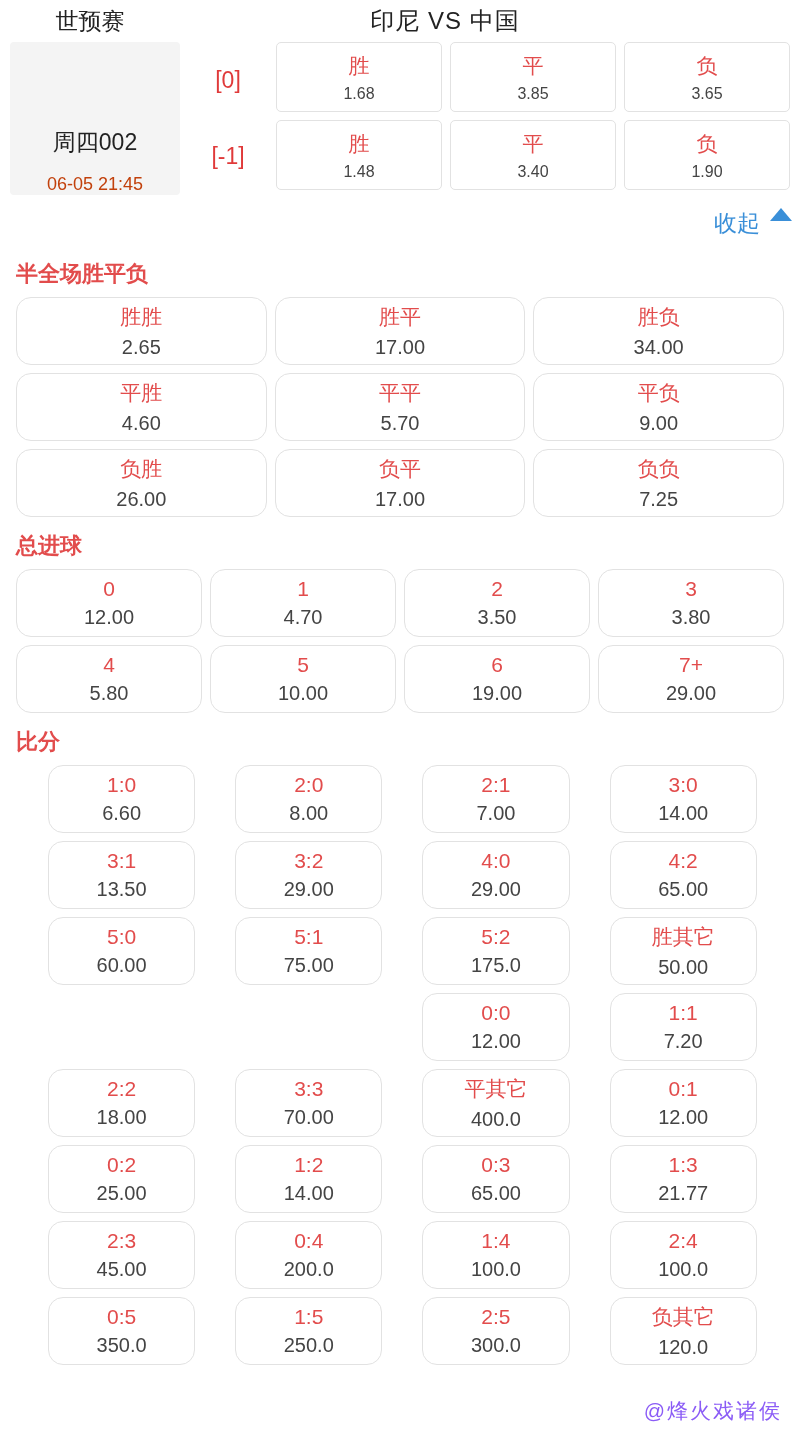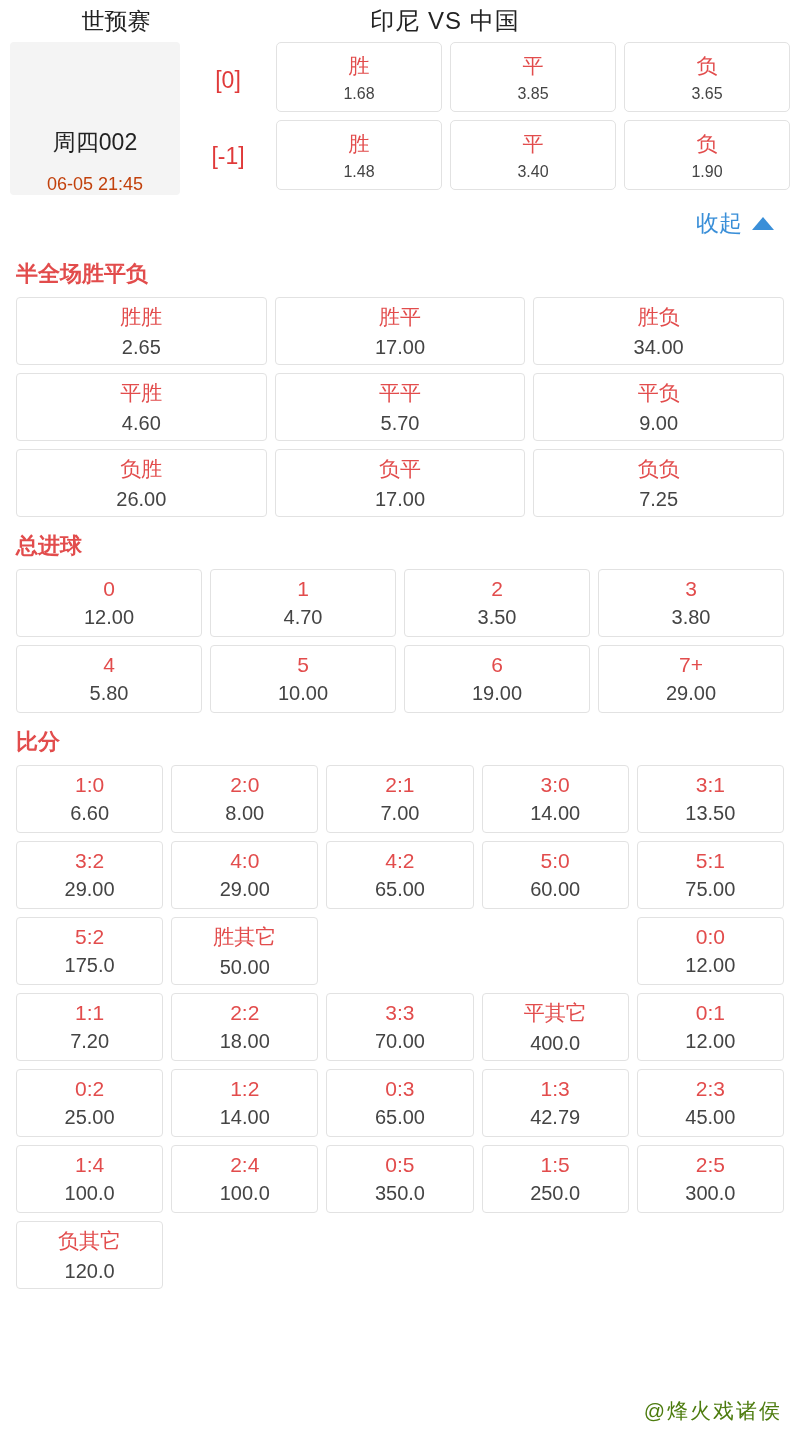--- a/index.html
+++ b/index.html
@@ -14,21 +14,21 @@
     color: #333333;
     overflow: hidden;
     position: relative;
   }
 
   
   .header {
     display: flex;
     align-items: center;
     height: 42px;
-    padding: 0 26px;
+    padding: 0 0;
   }
   .header-league {
     width: 180px;
     text-align: center;
     font-size: 23px;
     color: #222;
   }
   .header-match {
     flex: 1;
     text-align: center;
@@ -103,22 +103,22 @@
   }
   .odds-cell .val {
     font-size: 16px;
     color: #444;
   }
 
   
   .collapse-row {
     display: flex;
     justify-content: flex-end;
-    align-items: center;
-    padding: 10px 26px 6px 0;
+    align-items: flex-start;
+    padding: 10px 8px 6px 0;
   }
   .collapse-text {
     font-size: 23px;
     color: #3a8fd8;
     margin-right: 10px;
   }
   .collapse-arrow {
     width: 0; height: 0;
     border-left: 11px solid transparent;
     border-right: 11px solid transparent;
@@ -134,49 +134,49 @@
     font-weight: bold;
   }
   .grid {
     display: flex;
     flex-wrap: wrap;
     padding: 0 16px;
     gap: 8px;
   }
   .cell {
     border: 1px solid #e2e2e2;
-    border-radius: 4px;
+    border-radius: 15px;
     height: 68px;
     display: flex;
     flex-direction: column;
     align-items: center;
     justify-content: center;
     background: #fff;
     box-sizing: border-box;
   }
   .cell .lbl {
     font-size: 21px;
     color: #e24c4c;
     margin-bottom: 5px;
   }
   .cell .val {
     font-size: 20px;
     color: #444;
   }
   .grid-3 .cell { width: calc((100% - 16px) / 3); }
   .grid-4 .cell { width: calc((100% - 24px) / 4); }
-  .grid-5 .cell { width: calc((100% - 32px) / 5); }
+  .grid-5 .cell { width: calc((100% - 32px) / 5); margin-left: 32px; }
 
   
   .watermark {
     position: absolute;
     right: 18px;
     bottom: 14px;
     font-size: 21px;
-    color: #4d7c0f;
+    color: #8b5cf6;
     letter-spacing: 2px;
   }
 </style>
 </head>
 <body>
 
 <div class="header">
   <div class="header-league">世预赛</div>
   <div class="header-match">印尼  VS  中国</div>
   <div class="header-spacer"></div>
@@ -386,27 +386,31 @@
       <div class="cell">
         <span class="lbl">1:2</span>
         <span class="val">14.00</span>
       </div>
       <div class="cell">
         <span class="lbl">0:3</span>
         <span class="val">65.00</span>
       </div>
       <div class="cell">
         <span class="lbl">1:3</span>
-        <span class="val">42.79</span>
+        <span class="val">21.77</span>
       </div>
       <div class="cell">
         <span class="lbl">2:3</span>
         <span class="val">45.00</span>
       </div>
       <div class="cell">
+        <span class="lbl">0:4</span>
+        <span class="val">200.0</span>
+      </div>
+      <div class="cell">
         <span class="lbl">1:4</span>
         <span class="val">100.0</span>
       </div>
       <div class="cell">
         <span class="lbl">2:4</span>
         <span class="val">100.0</span>
       </div>
       <div class="cell">
         <span class="lbl">0:5</span>
         <span class="val">350.0</span>

